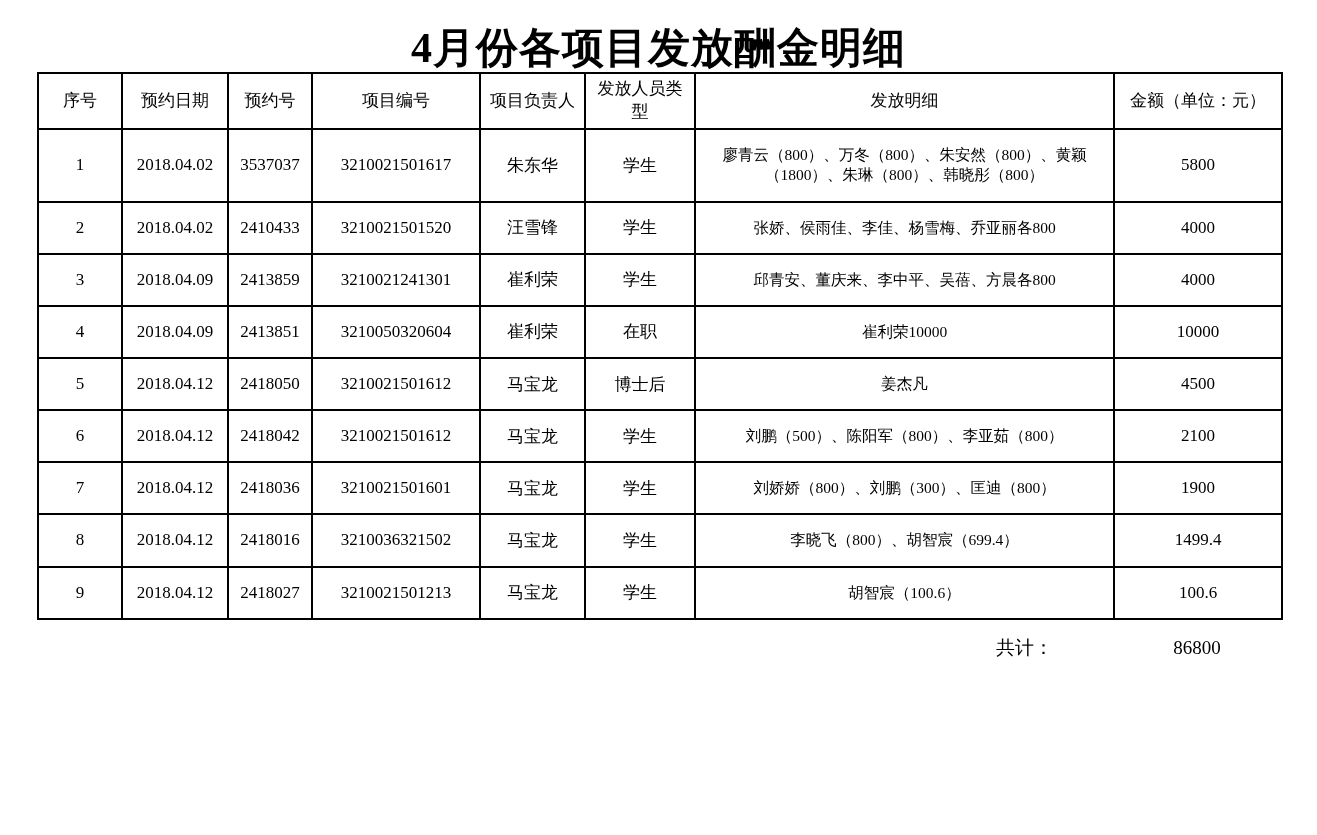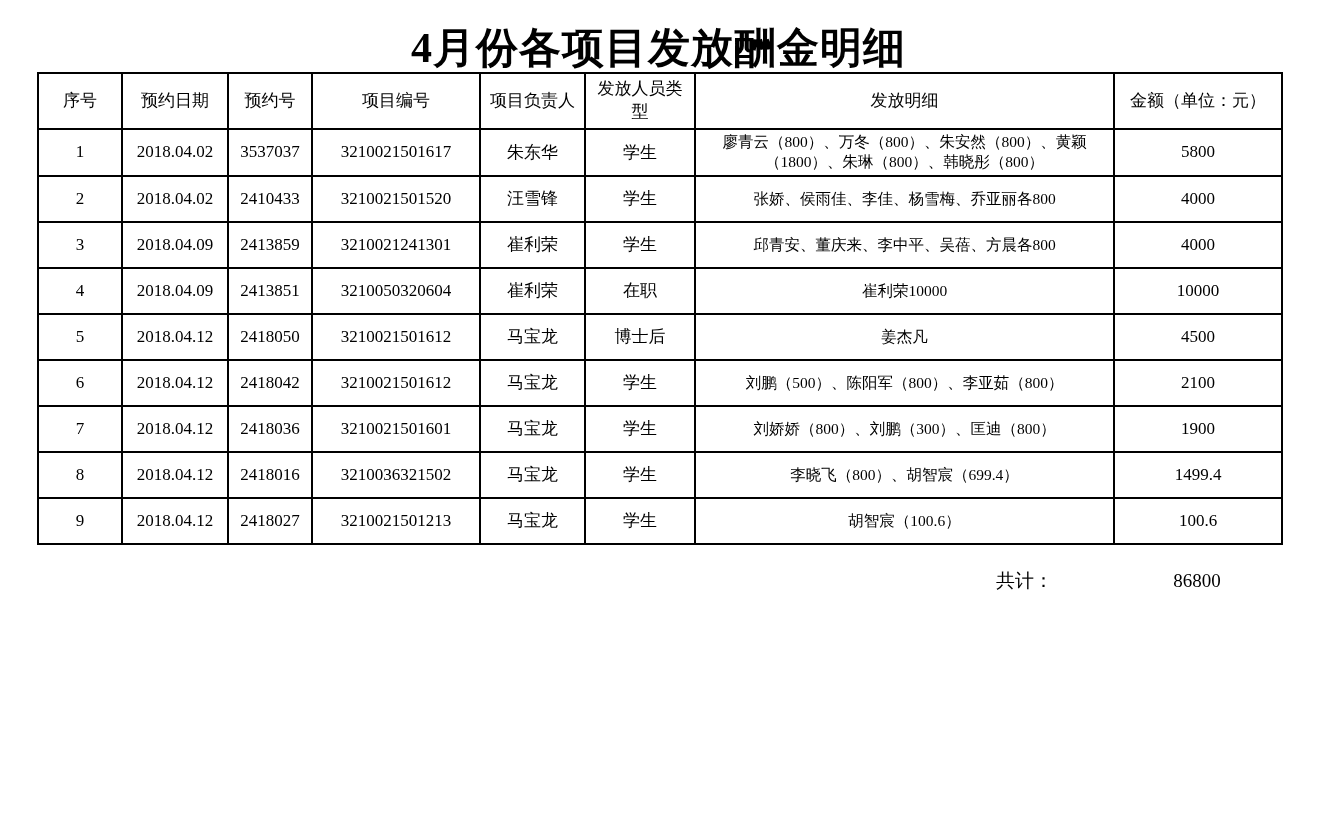--- a/index.html
+++ b/index.html
@@ -46,26 +46,26 @@
   table.payroll thead th {
     height: 56px;
     line-height: 1.35;
   }
   table.payroll tbody td {
     height: 46px;
   }
   table.payroll tbody td.detail-cell {
     font-size: 15.5px;
     line-height: 1.3;
-    padding: 2px 6px;
+    padding: 15px 6px;
   }
   .total-row {
     display: flex;
     width: 1244px;
-    margin: 23px 0 0 37px;
+    margin: 15px 0 0 37px;
     font-size: 19px;
     line-height: 26px;
   }
   .total-spacer {
     box-sizing: border-box;
     width: 1076px;
     text-align: right;
     padding-right: 60px;
   }
   .total-amount {

